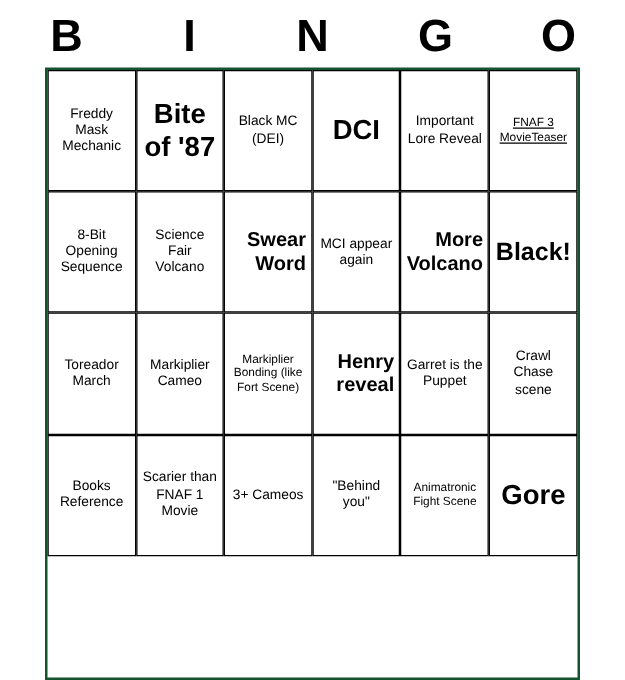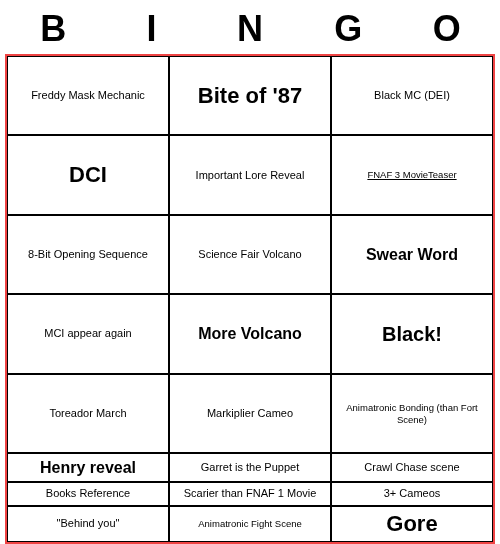--- a/index.html
+++ b/index.html
@@ -20,25 +20,25 @@
       padding: 8px 4px 4px 4px;
     }
     .bingo-title span {
       font-size: 36px;
       font-weight: bold;
       width: 20%;
       text-align: center;
     }
     .bingo-grid {
       display: grid;
-      grid-template-columns: repeat(3, 1fr);
+      grid-template-columns: repeat(6, 1fr);
       grid-template-rows: repeat(5, 1fr);
-      width: 490px;
+      width: 428px;
       height: 490px;
-      border: 2px solid #ef4444;
+      border: 2px solid #14532d;
     }
     .cell {
       border: 1px solid #000;
       display: flex;
       align-items: center;
       justify-content: center;
       text-align: center;
       padding: 4px;
       font-size: 11px;
       line-height: 1.2;
@@ -75,21 +75,21 @@
     <div class="cell">Important Lore Reveal</div>
     <div class="cell" style="font-size: 9.5px; text-decoration: underline;">FNAF 3 MovieTeaser</div>
     <div class="cell">8-Bit Opening Sequence</div>
     <div class="cell">Science Fair Volcano</div>
     <div class="cell medium-text">Swear Word</div>
     <div class="cell">MCI appear again</div>
     <div class="cell medium-text">More Volcano</div>
     <div class="cell free">Black!</div>
     <div class="cell">Toreador March</div>
     <div class="cell">Markiplier Cameo</div>
-    <div class="cell" style="font-size: 9.5px;">Animatronic Bonding (than Fort Scene)</div>
+    <div class="cell" style="font-size: 9.5px;">Markiplier Bonding (like Fort Scene)</div>
     <div class="cell medium-text">Henry reveal</div>
     <div class="cell">Garret is the Puppet</div>
     <div class="cell">Crawl Chase scene</div>
     <div class="cell">Books Reference</div>
     <div class="cell">Scarier than FNAF 1 Movie</div>
     <div class="cell">3+ Cameos</div>
     <div class="cell">"Behind you"</div>
     <div class="cell" style="font-size: 9.5px;">Animatronic Fight Scene</div>
     <div class="cell large-text">Gore</div>
   </div>

